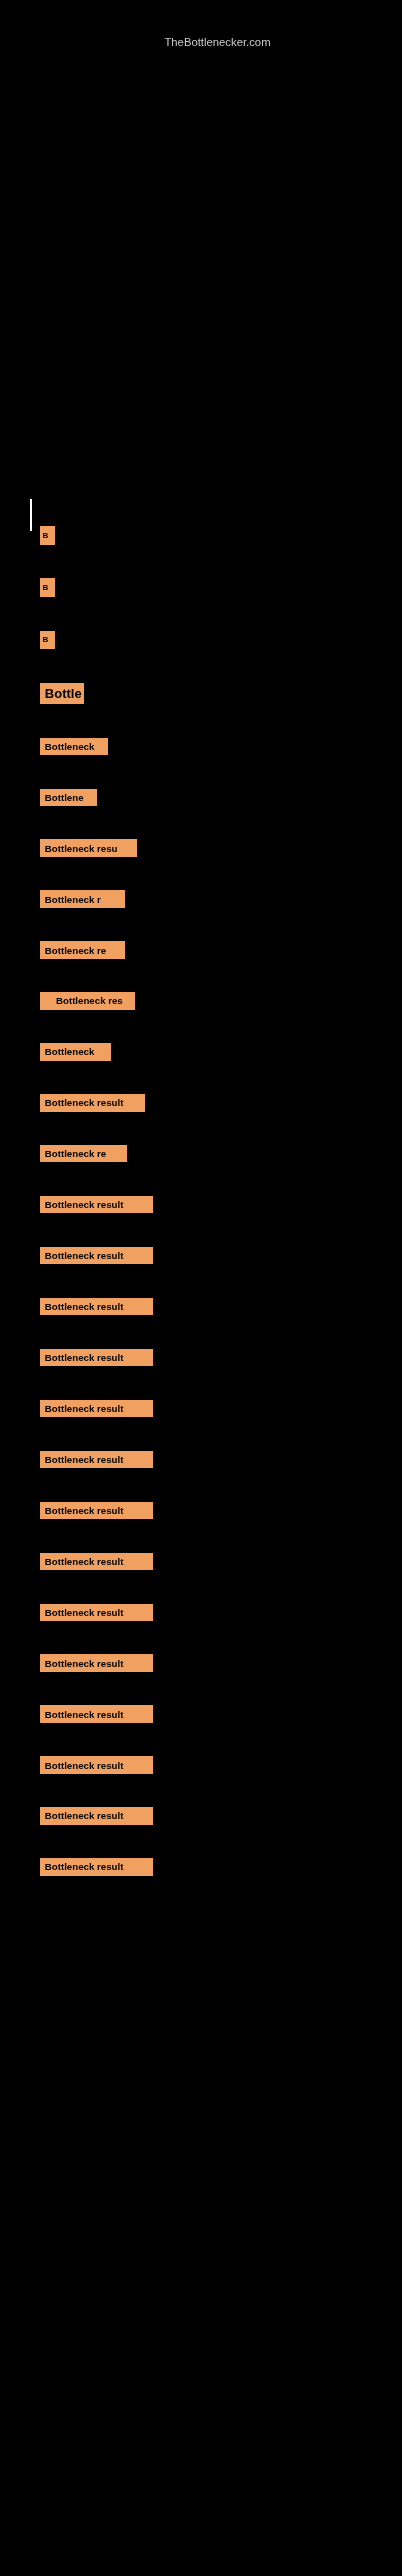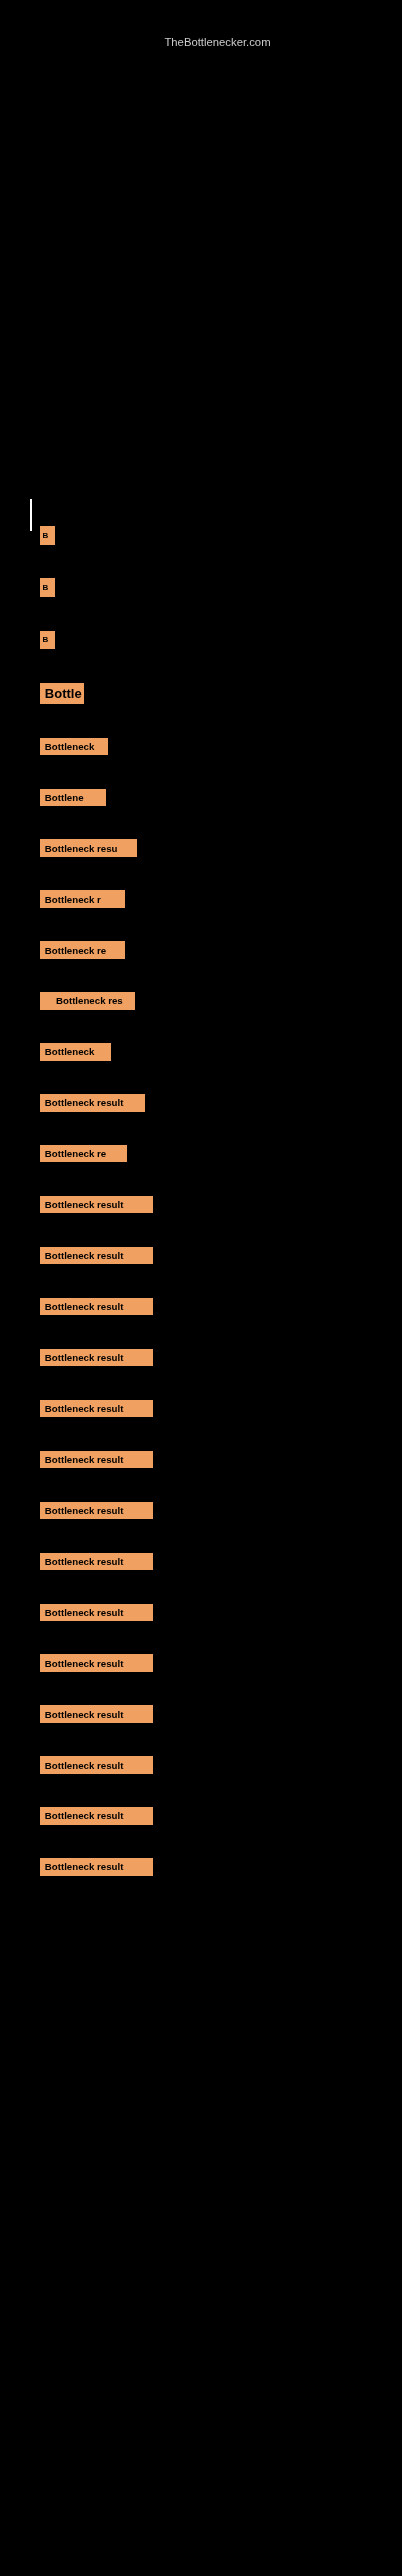--- a/index.html
+++ b/index.html
@@ -54,21 +54,21 @@
       white-space: nowrap;
       overflow: hidden;
     }
 
     
     .item-1 .bottleneck-label { width: 14.5px; font-size: 8px; padding: 4.8px 2.4px; }
     .item-2 .bottleneck-label { width: 14.5px; font-size: 8px; padding: 4.8px 2.4px; }
     .item-3 .bottleneck-label { width: 14.5px; font-size: 8px; padding: 4.8px 2.4px; }
     .item-4 .bottleneck-label { width: 44px; font-size: 13px; }
     .item-5 .bottleneck-label { width: 68px; font-size: 9.7px; }
-    .item-6 .bottleneck-label { width: 66px; font-size: 9.7px; }
+    .item-6 .bottleneck-label { width: 57px; font-size: 9.7px; }
     .item-7 .bottleneck-label { width: 85px; font-size: 9.7px; }
     .item-8 .bottleneck-label { width: 97px; font-size: 9.7px; }
     .item-9 .bottleneck-label { width: 85px; font-size: 9.7px; }
     .item-10 .bottleneck-label { width: 95px; font-size: 9.7px; padding-left: 16px; }
     .item-11 .bottleneck-label { width: 71px; font-size: 9.7px; }
     .item-12 .bottleneck-label { width: 105px; font-size: 9.7px; }
     .item-13 .bottleneck-label { width: 87px; font-size: 9.7px; }
     .item-14 .bottleneck-label { width: 113px; font-size: 9.7px; }
     .item-15 .bottleneck-label { width: 113px; font-size: 9.7px; }
     .item-16 .bottleneck-label { width: 113px; font-size: 9.7px; }

